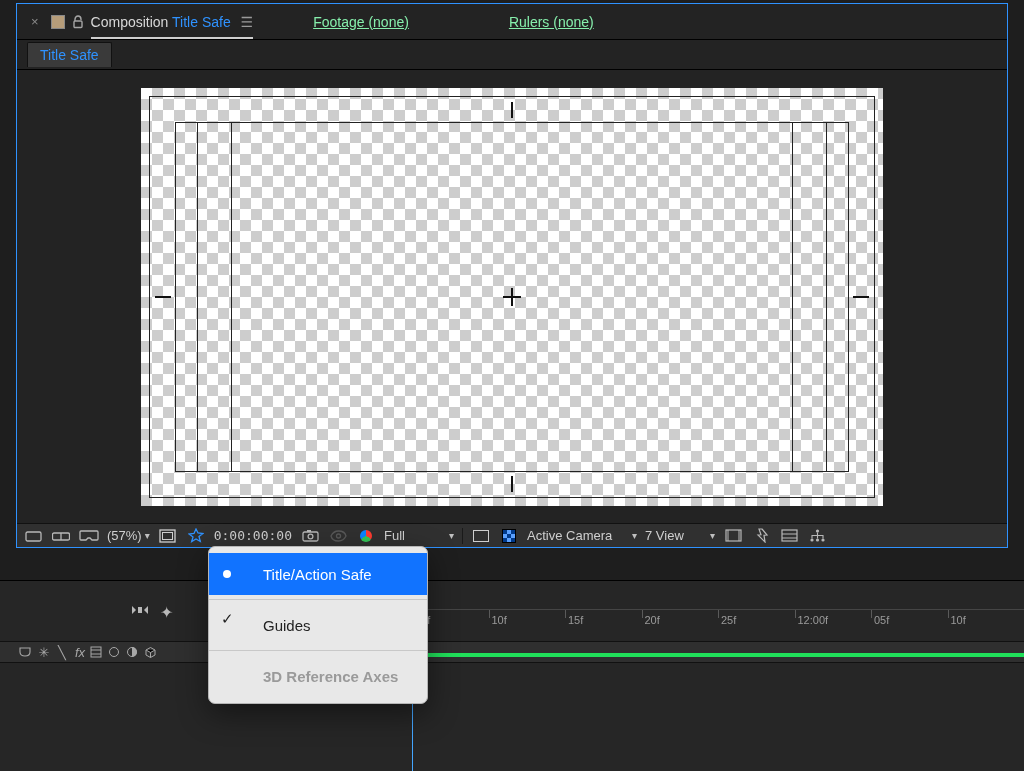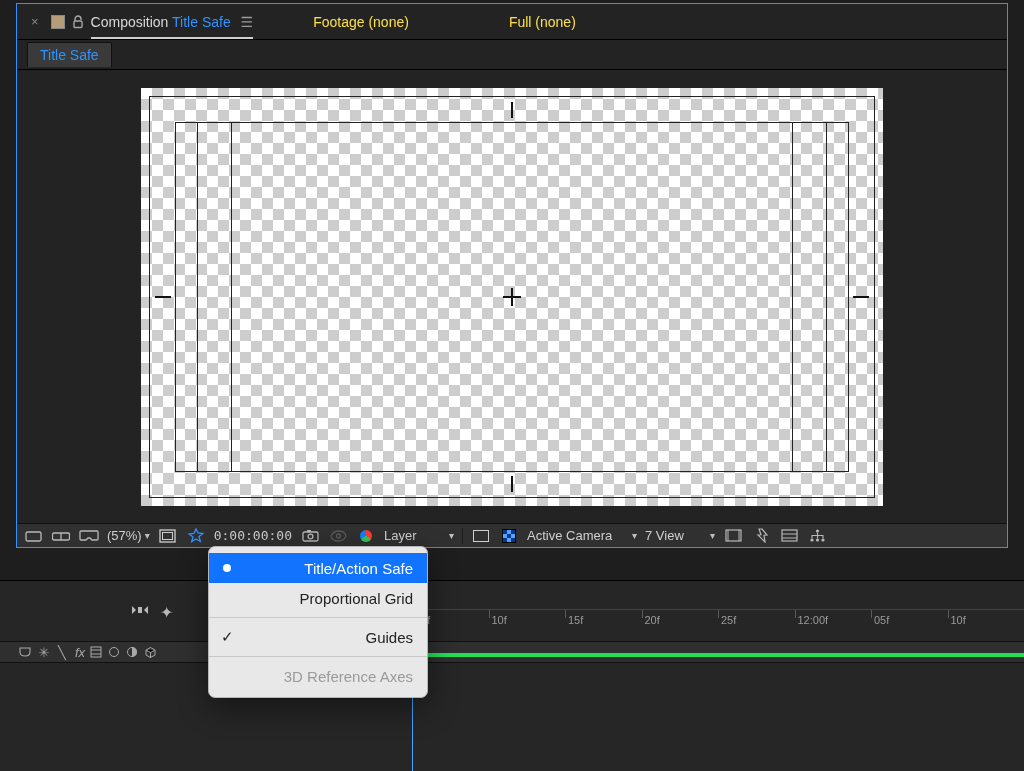--- a/index.html
+++ b/index.html
@@ -19,21 +19,21 @@
     background:#232323; font-size:14px;
   }
   .panel-tabs .close-x{color:#8a8a8a; padding:0 6px; font-size:13px;}
   .panel-tabs .swatch{width:14px;height:14px;background:#b69d7a;border:1px solid #888;margin:0 6px;}
   .panel-tabs .lock{color:#9a9a9a;font-size:14px;margin-right:6px;}
   .panel-tabs .tabgroup{position:relative;}
   .panel-tabs .tabline{position:absolute;left:0;right:0;bottom:-9px;height:2px;background:#cfcfcf;}
   .panel-tabs .label-white{color:#d8d8d8;}
   .panel-tabs .label-blue{color:#2f92ff;}
   .panel-tabs .menu-glyph{color:#9a9a9a;margin-left:6px;}
-  .panel-tabs .inactive{color:#fde047;margin-left:60px;}
+  .panel-tabs .inactive{color:#86efac;margin-left:60px;text-decoration:underline;}
   .panel-tabs .inactive + .inactive{margin-left:100px;}
 
   
   .sub-tabs{height:30px; padding:4px 10px; display:flex; align-items:center; background:#232323; border-bottom:1px solid #000;}
   .sub-tabs .chip{
     background:#3a3a3a; border:1px solid #111; border-bottom:none;
     padding:4px 12px; border-radius:2px 2px 0 0;
     color:#2f92ff; font-size:14px;
   }
 
@@ -114,29 +114,28 @@
   .tl-playhead:before{content:"";position:absolute;top:-1px;left:-5px;width:10px;height:10px;background:#44a6ff;clip-path:polygon(0 0,100% 0,50% 100%);}
 
   
   .popup{
     position:absolute; left:208px; top:546px; width:220px;
     background:#e8e8e8; border:1px solid #b5b5b5; border-radius:7px;
     box-shadow:0 10px 30px rgba(0,0,0,.45);
     padding:6px 0; font-size:15px; color:#222;
   }
   .popup .item{
-    display:flex; align-items:center; height:30px; padding:0 14px 0 54px;
+    display:flex; align-items:center; height:42px; padding:0 14px 0 54px;
     position:relative;
-    justify-content:flex-end;
   }
   .popup .item .dot{position:absolute;left:14px;top:50%;width:8px;height:8px;margin-top:-4px;border-radius:50%;}
   .popup .item .check{position:absolute;left:12px;top:6px;font-size:15px;}
   .popup .item.highlight{background:#1173ff;color:#fff;}
   .popup .item.highlight .dot{background:#fff;}
-  .popup .item.disabled{color:#9a9a9a;}
+  .popup .item.disabled{color:#9a9a9a;font-weight:bold;}
   .popup hr{border:none;border-top:1px solid #c8c8c8;margin:4px 0;}
 
   svg{display:block;}
 </style>
 </head>
 <body>
 
 <div class="comp-panel">
 
   <div class="panel-tabs">
@@ -148,21 +147,21 @@
           <rect x="3" y="6" width="8" height="6.5" rx="1" fill="none" stroke="#a5a5a5" stroke-width="1.4"></rect>
         </svg>
     </span>
     <span class="tabgroup">
       <span class="label-white">Composition</span>
       <span class="label-blue">Title Safe</span>
       <span class="menu-glyph">☰</span>
       <span class="tabline"></span>
     </span>
     <span class="inactive">Footage (none)</span>
-    <span class="inactive">Full (none)</span>
+    <span class="inactive">Rulers (none)</span>
   </div>
 
   <div class="sub-tabs">
     <span class="chip">Title Safe</span>
   </div>
 
   <div class="viewport-outer">
     <div class="checker-canvas">
       <div class="safe-outer"></div>
       <div class="safe-title"></div>
@@ -221,21 +220,21 @@
     <span class="f-icon" style="opacity:.45">
       <svg width="17" height="13" viewBox="0 0 17 13">
           <path d="M1 7c2-4 5-5 7.5-5S15 3 16 7c-2 4-5 5-7.5 5S2 11 1 7z" fill="none" stroke="#8a8a8a" stroke-width="1.3"></path>
           <circle cx="8.5" cy="7" r="2" fill="none" stroke="#8a8a8a" stroke-width="1.3"></circle>
         </svg>
     </span>
     <span class="f-icon">
         <span class="rgb-dot"></span>
       </span>
     <span class="f-drop" style="min-width:70px">
-      <span>Layer</span>
+      <span>Full</span>
       <span class="chev" style="margin-left:auto">▾</span>
     </span>
     <span class="f-sep"></span>
     <span class="f-icon">
         <span class="rect-ic"></span>
       </span>
     <span class="f-icon">
         <span class="checker-ic"></span>
       </span>
     <span class="f-drop" style="min-width:110px">
@@ -349,23 +348,20 @@
 
   <div class="tl-green"></div>
   <div class="tl-playhead"></div>
 </div>
 
 <div class="popup">
   <div class="item highlight">
     <span class="dot"></span>
     <span>Title/Action Safe</span>
   </div>
-  <div class="item">
-    <span>Proportional Grid</span>
-  </div>
   <hr>
   <div class="item">
     <span class="check">✓</span>
     <span>Guides</span>
   </div>
   <hr>
   <div class="item disabled">
     <span>3D Reference Axes</span>
   </div>
 </div>

